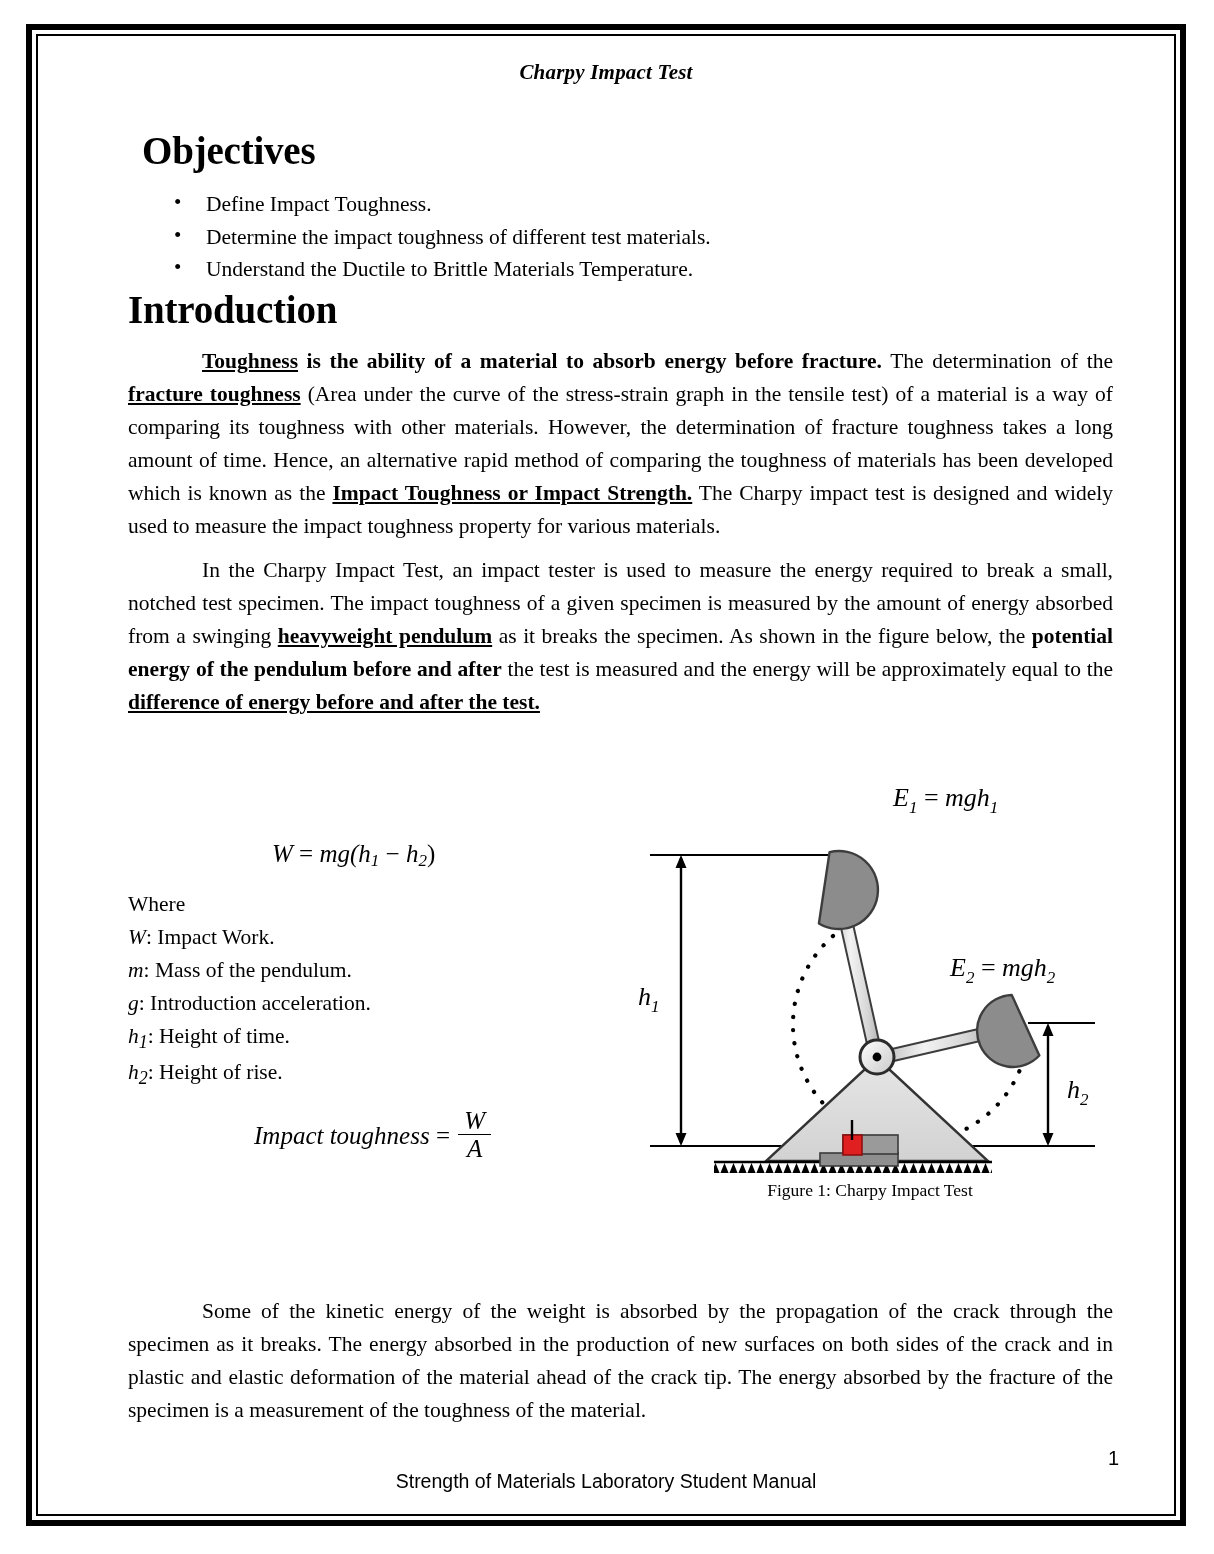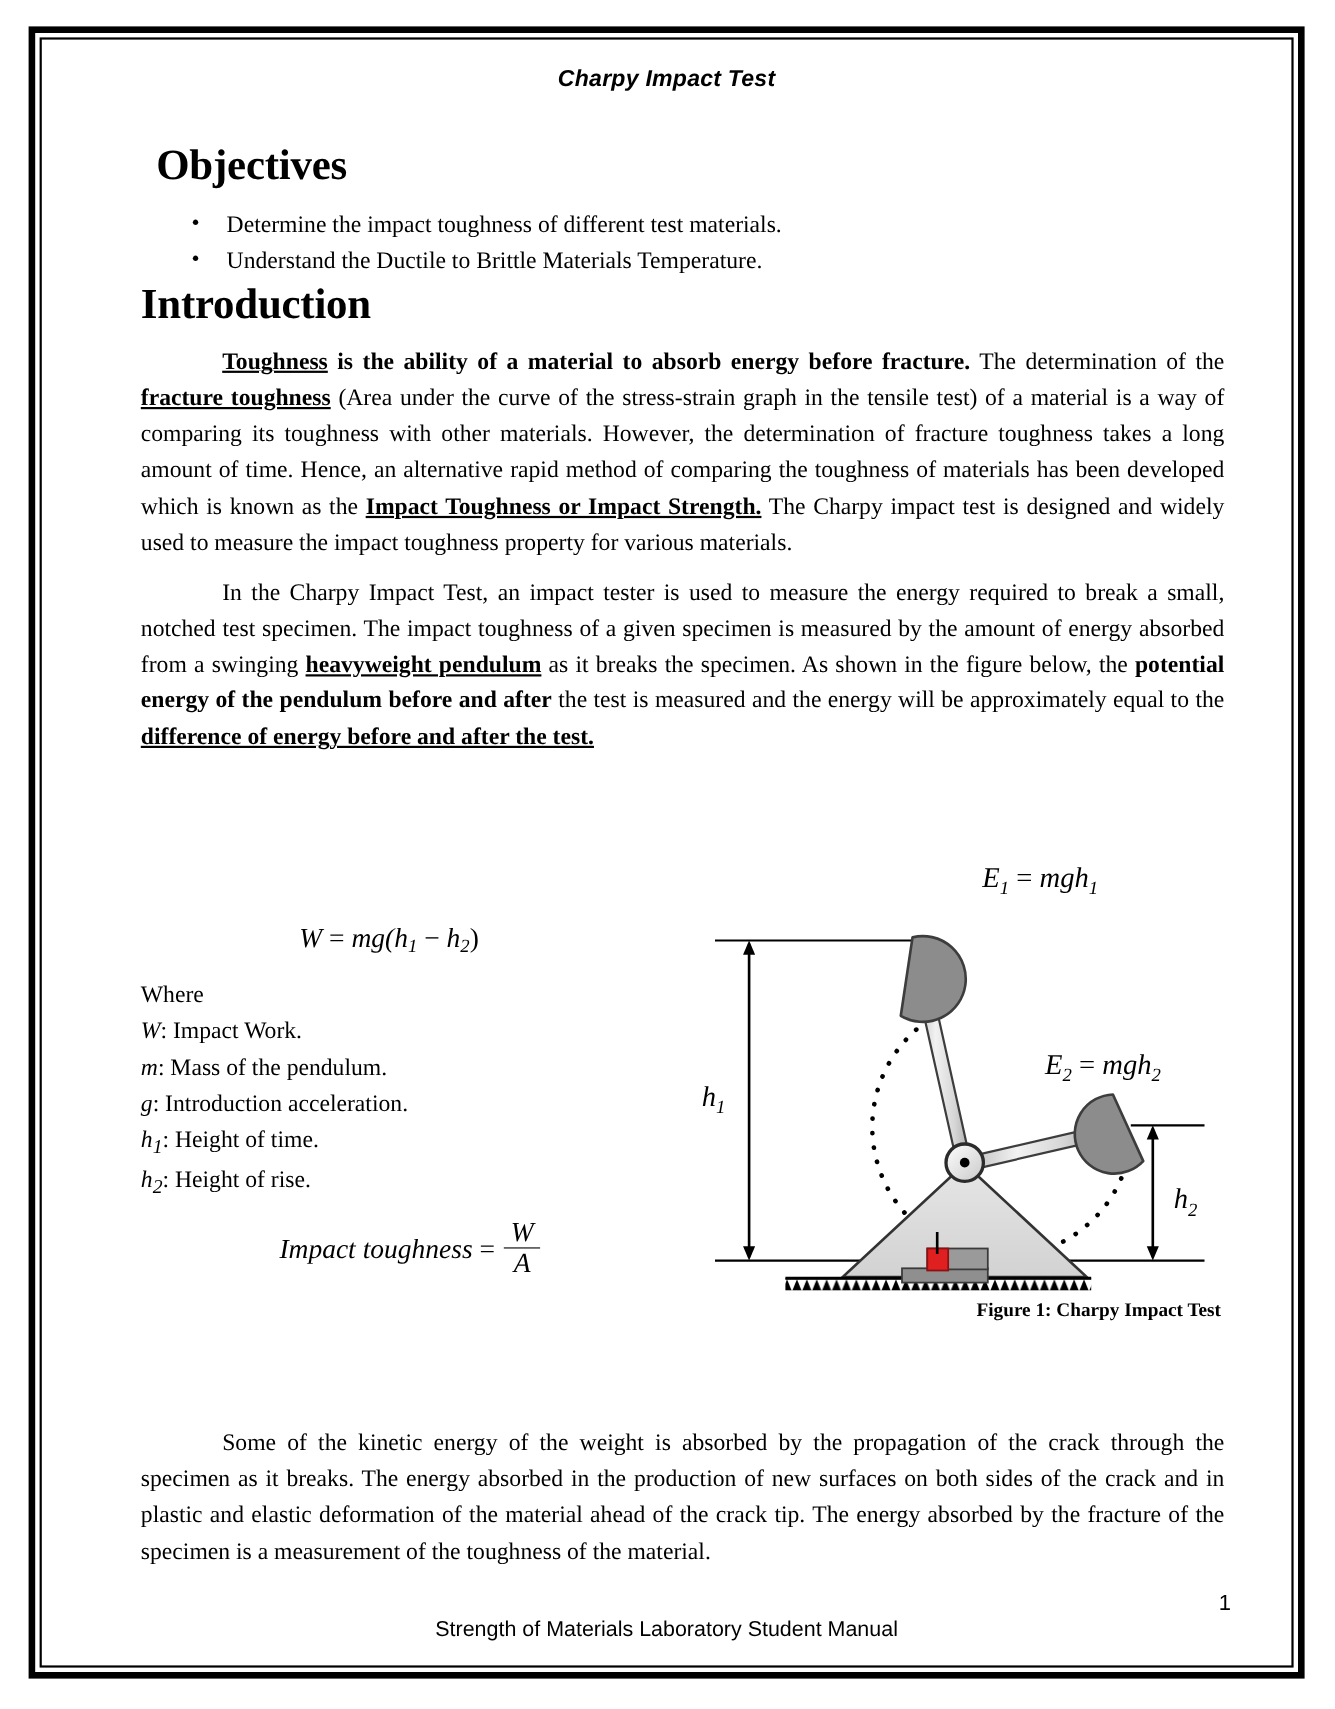--- a/index.html
+++ b/index.html
@@ -44,21 +44,21 @@
     height: 1554px;
   }
 
   
   #doc-header {
     position: absolute;
     left: 60px;
     top: 60px;
     width: 1092px;
     text-align: center;
-    font-family: Liberation Sans, sans-serif;
+    font-family: Liberation Serif, serif;
     font-weight: bold;
     font-style: italic;
     font-size: 21px;
     letter-spacing: 0.2px;
   }
 
   
   #content {
     position: absolute;
     left: 128px;
@@ -187,22 +187,22 @@
     left: 630px;
     top: 0px;
     width: 480px;
     height: 425px;
   }
   #figure-caption {
     position: absolute;
     left: 630px;
     top: 1180px;
     width: 480px;
-    text-align: right;
-    font-weight: bold;
+    text-align: center;
+    font-weight: normal;
     font-size: 17.5px;
   }
 
   
   #page-number {
     position: absolute;
     right: 95px;
     top: 1447px;
     font-family: "Liberation Sans", "DejaVu Sans", sans-serif;
     font-size: 20px;
@@ -225,20 +225,21 @@
   <div id="page-border-outer"></div>
   <div id="page-border-inner"></div>
 
   <div id="doc-header">Charpy Impact Test</div>
 
   <div id="content">
 
     <h1 class="section-title" id="objectives-title">Objectives</h1>
 
     <ul class="objective-list">
+      <li>Define Impact Toughness.</li>
       <li>Determine the impact toughness of different test materials.</li>
       <li>Understand the Ductile to Brittle Materials Temperature.</li>
     </ul>
 
     <h1 class="section-title" id="introduction-title">Introduction</h1>
 
     <p class="body-par"><b class="b"><u class="u"><span>Toughness</span></u><span> is the ability of a material to absorb energy before fracture.</span></b><span> The determination of the </span><b class="b"><u class="u"><span>fracture toughness</span></u></b><span> (Area under the curve of the stress-strain graph in the tensile test) of a material is a way of comparing its toughness with other materials. However, the determination of fracture toughness takes a long amount of time. Hence, an alternative rapid method of comparing the toughness of materials has been developed which is known as the </span><b class="b"><u class="u"><span>Impact Toughness or Impact Strength.</span></u></b><span> The Charpy impact test is designed and widely used to measure the impact toughness property for various materials.</span></p>
 
     <p class="body-par"><span>In the Charpy Impact Test, an impact tester is used to measure the energy required to break a small, notched test specimen. The impact toughness of a given specimen is measured by the amount of energy absorbed from a swinging </span><b class="b"><u class="u"><span>heavyweight pendulum</span></u></b><span> as it breaks the specimen. As shown in the figure below, the </span><b class="b"><span>potential energy of the pendulum before and after</span></b><span> the test is measured and the energy will be approximately equal to the </span><b class="b"><u class="u"><span>difference of energy before and after the test.</span></u></b></p>
 

